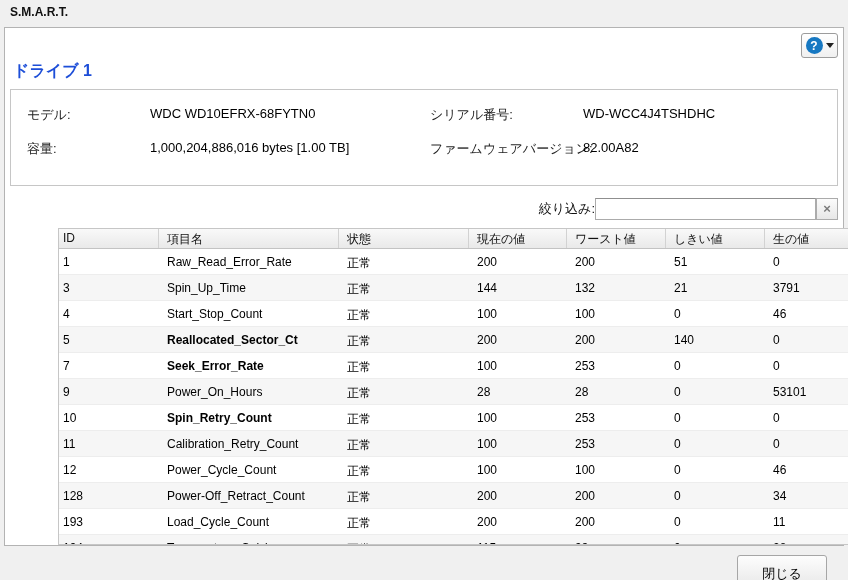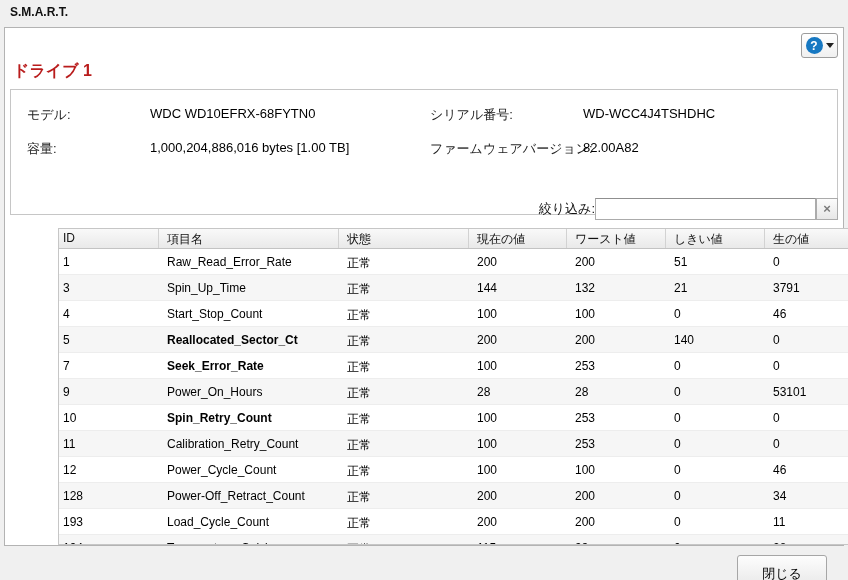--- a/index.html
+++ b/index.html
@@ -40,26 +40,26 @@
     line-height:1;
   }
   .caret-down {
     width:0; height:0;
     border-left:4px solid transparent; border-right:4px solid transparent;
     border-top:5px solid #222;
   }
 
   .drive-heading {
     position:absolute; left:8px; top:33px;
-    font-size:16px; font-weight:bold; color:#b91c1c;
+    font-size:16px; font-weight:bold; color:#1d4ed8;
   }
 
   .info-box {
     position:absolute; left:5px; top:61px;
-    width:828px; height:126px;
+    width:828px; height:97px;
     border:1px solid #c6c6c6;
     background:#fff;
   }
   .info-item { position:absolute; font-size:13px; white-space:nowrap; }
   .info-label { color:#222; }
   .info-value { color:#000; }
 
   .filter-bar {
     position:absolute; top:169px; right:5px;
     height:23px;

